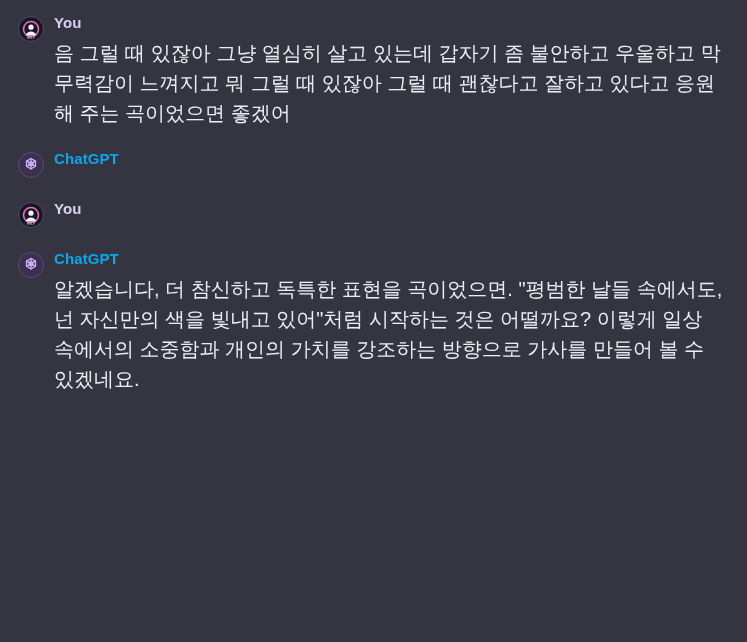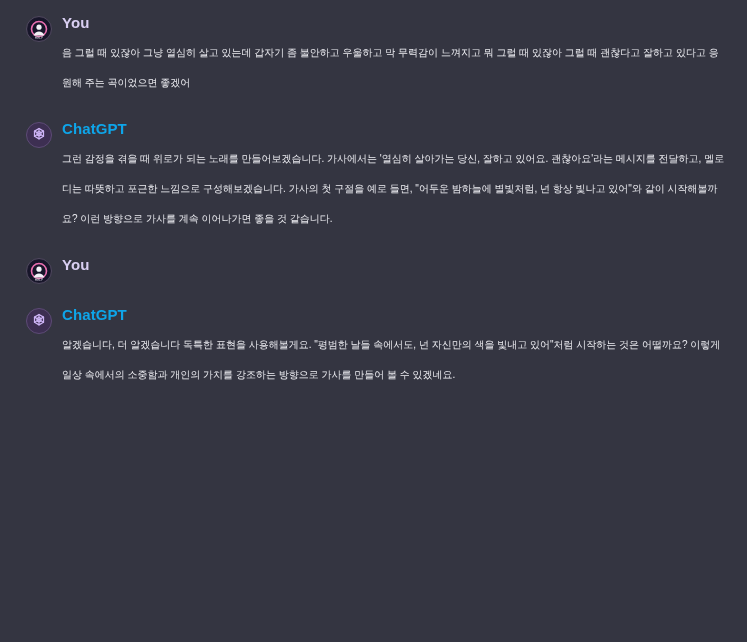--- a/index.html
+++ b/index.html
@@ -9,21 +9,21 @@
   }
   body {
     width: 747px;
     height: 642px;
     overflow: hidden;
     font-family: "Liberation Sans", sans-serif;
     color: #ececf1;
   }
   .conversation {
     width: 747px;
-    padding: 14px 0 0 8px;
+    padding: 14px 0 0 0;
     box-sizing: border-box;
   }
   .message {
     display: flex;
     align-items: flex-start;
     padding: 0 22px 0 18px;
     margin-bottom: 22px;
     box-sizing: border-box;
   }
   .avatar-wrap {
@@ -57,21 +57,21 @@
   .author {
     font-size: 15px;
     font-weight: bold;
     letter-spacing: 0.1px;
     margin: 0 0 6px 0;
     line-height: 18px;
   }
   .author.user { color: #d9cff2; }
   .author.assistant { color: #0ea5e9; }
   .text {
-    font-size: 10px;
+    font-size: 20px;
     line-height: 30px;
     color: #ececf1;
     white-space: pre-wrap;
     word-break: break-word;
     margin: 0;
   }
 </style>
 </head>
 <body>
 
@@ -104,21 +104,20 @@
             <path d="M12 4.2v12.4"></path>
             <path d="M6.6 7.3l10.8 6.2"></path>
             <path d="M17.4 7.3L6.6 13.5"></path>
             <circle cx="12" cy="10.4" r="2.4"></circle>
           </g>
         </svg>
       </div>
     </div>
     <div class="body-col">
       <div class="author assistant">ChatGPT</div>
-      <div class="text">그런 감정을 겪을 때 위로가 되는 노래를 만들어보겠습니다. 가사에서는 '열심히 살아가는 당신, 잘하고 있어요. 괜찮아요'라는 메시지를 전달하고, 멜로디는 따뜻하고 포근한 느낌으로 구성해보겠습니다. 가사의 첫 구절을 예로 들면, "어두운 밤하늘에 별빛처럼, 넌 항상 빛나고 있어"와 같이 시작해볼까요? 이런 방향으로 가사를 계속 이어나가면 좋을 것 같습니다.</div>
     </div>
   </div>
 
   <div class="message">
     <div class="avatar-wrap">
       <div class="avatar user">
         <svg width="24" height="24" viewBox="0 0 24 24" aria-hidden="true">
           <circle cx="12" cy="12" r="11" fill="#17152a"></circle>
           <circle cx="12" cy="12" r="7.5" fill="none" stroke="#e96fb0" stroke-width="1.6"></circle>
           <circle cx="12" cy="10.2" r="2.6" fill="#f2f2f7"></circle>
@@ -141,17 +140,17 @@
             <path d="M12 4.2v12.4"></path>
             <path d="M6.6 7.3l10.8 6.2"></path>
             <path d="M17.4 7.3L6.6 13.5"></path>
             <circle cx="12" cy="10.4" r="2.4"></circle>
           </g>
         </svg>
       </div>
     </div>
     <div class="body-col">
       <div class="author assistant">ChatGPT</div>
-      <div class="text">알겠습니다, 더 알겠습니다 독특한 표현을 사용해볼게요. "평범한 날들 속에서도, 넌 자신만의 색을 빛내고 있어"처럼 시작하는 것은 어떨까요? 이렇게 일상 속에서의 소중함과 개인의 가치를 강조하는 방향으로 가사를 만들어 볼 수 있겠네요.</div>
+      <div class="text">알겠습니다, 더 참신하고 독특한 표현을 곡이었으면. "평범한 날들 속에서도, 넌 자신만의 색을 빛내고 있어"처럼 시작하는 것은 어떨까요? 이렇게 일상 속에서의 소중함과 개인의 가치를 강조하는 방향으로 가사를 만들어 볼 수 있겠네요.</div>
     </div>
   </div>
 
 </div>
 
 </body></html>

